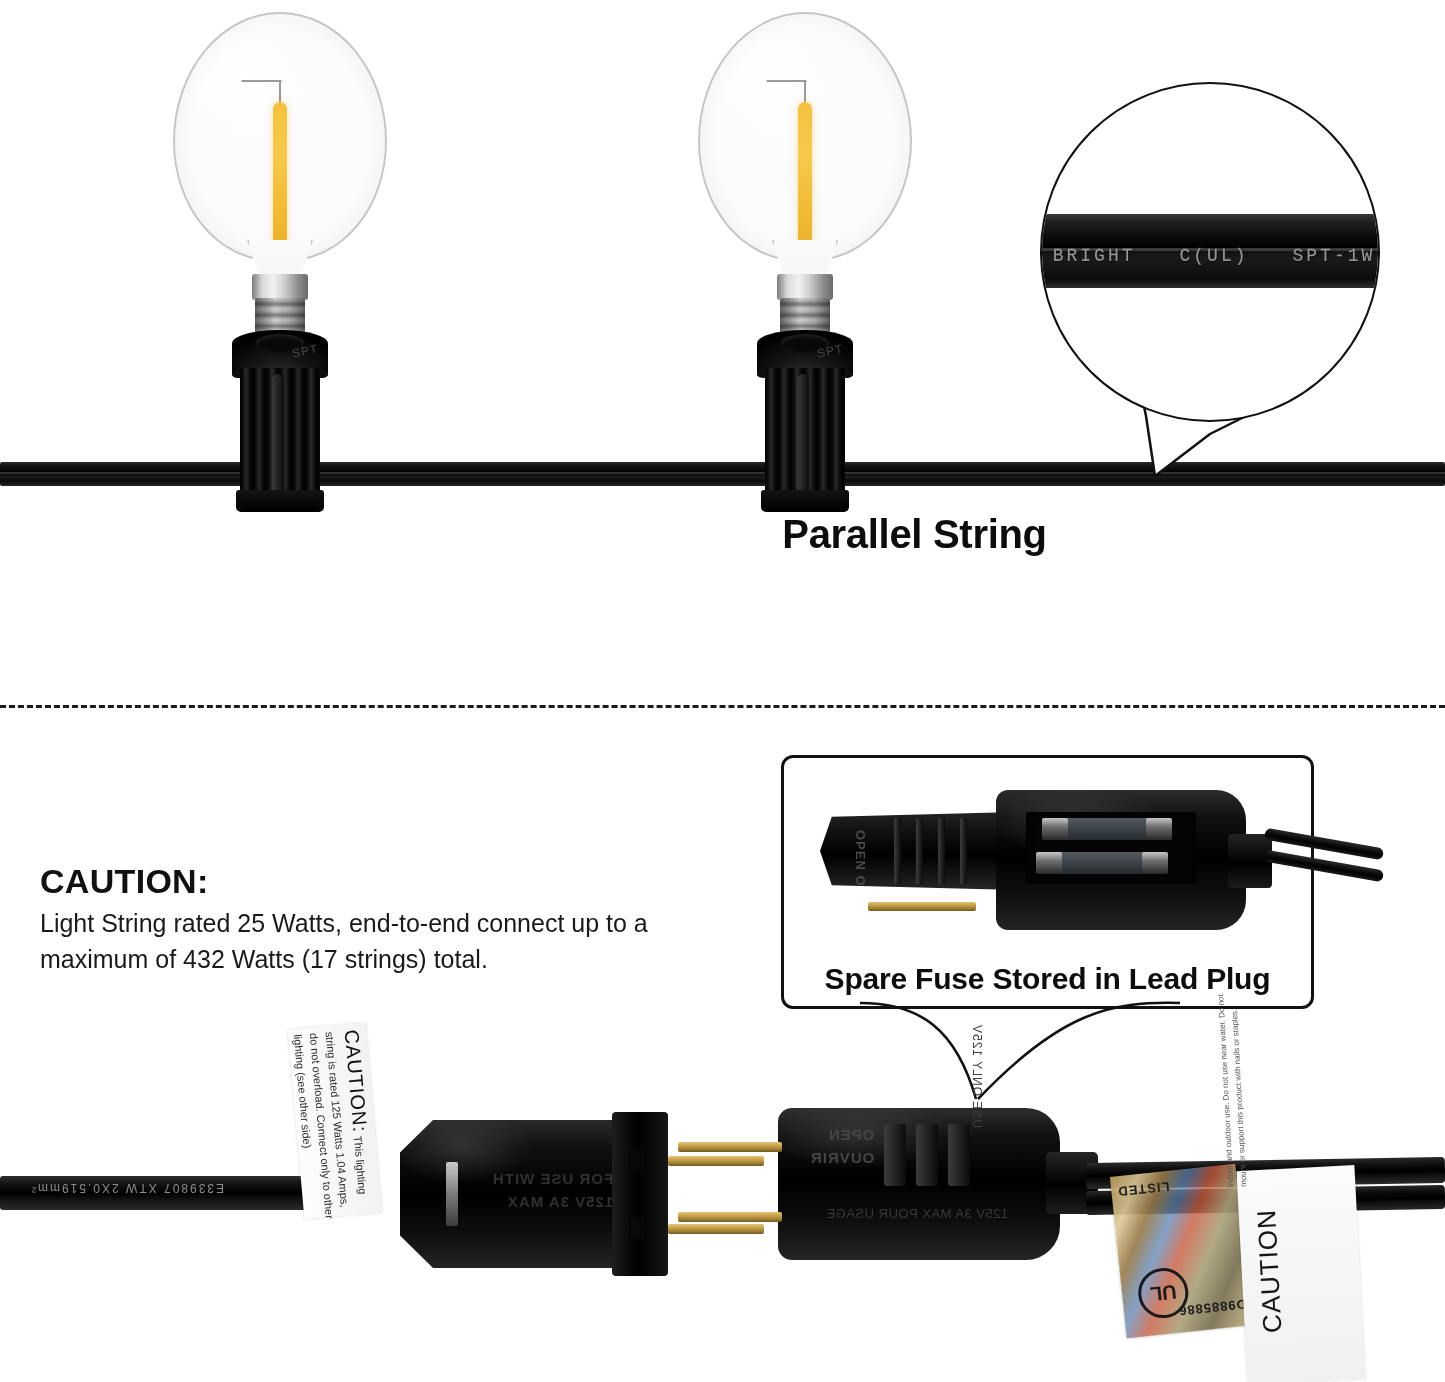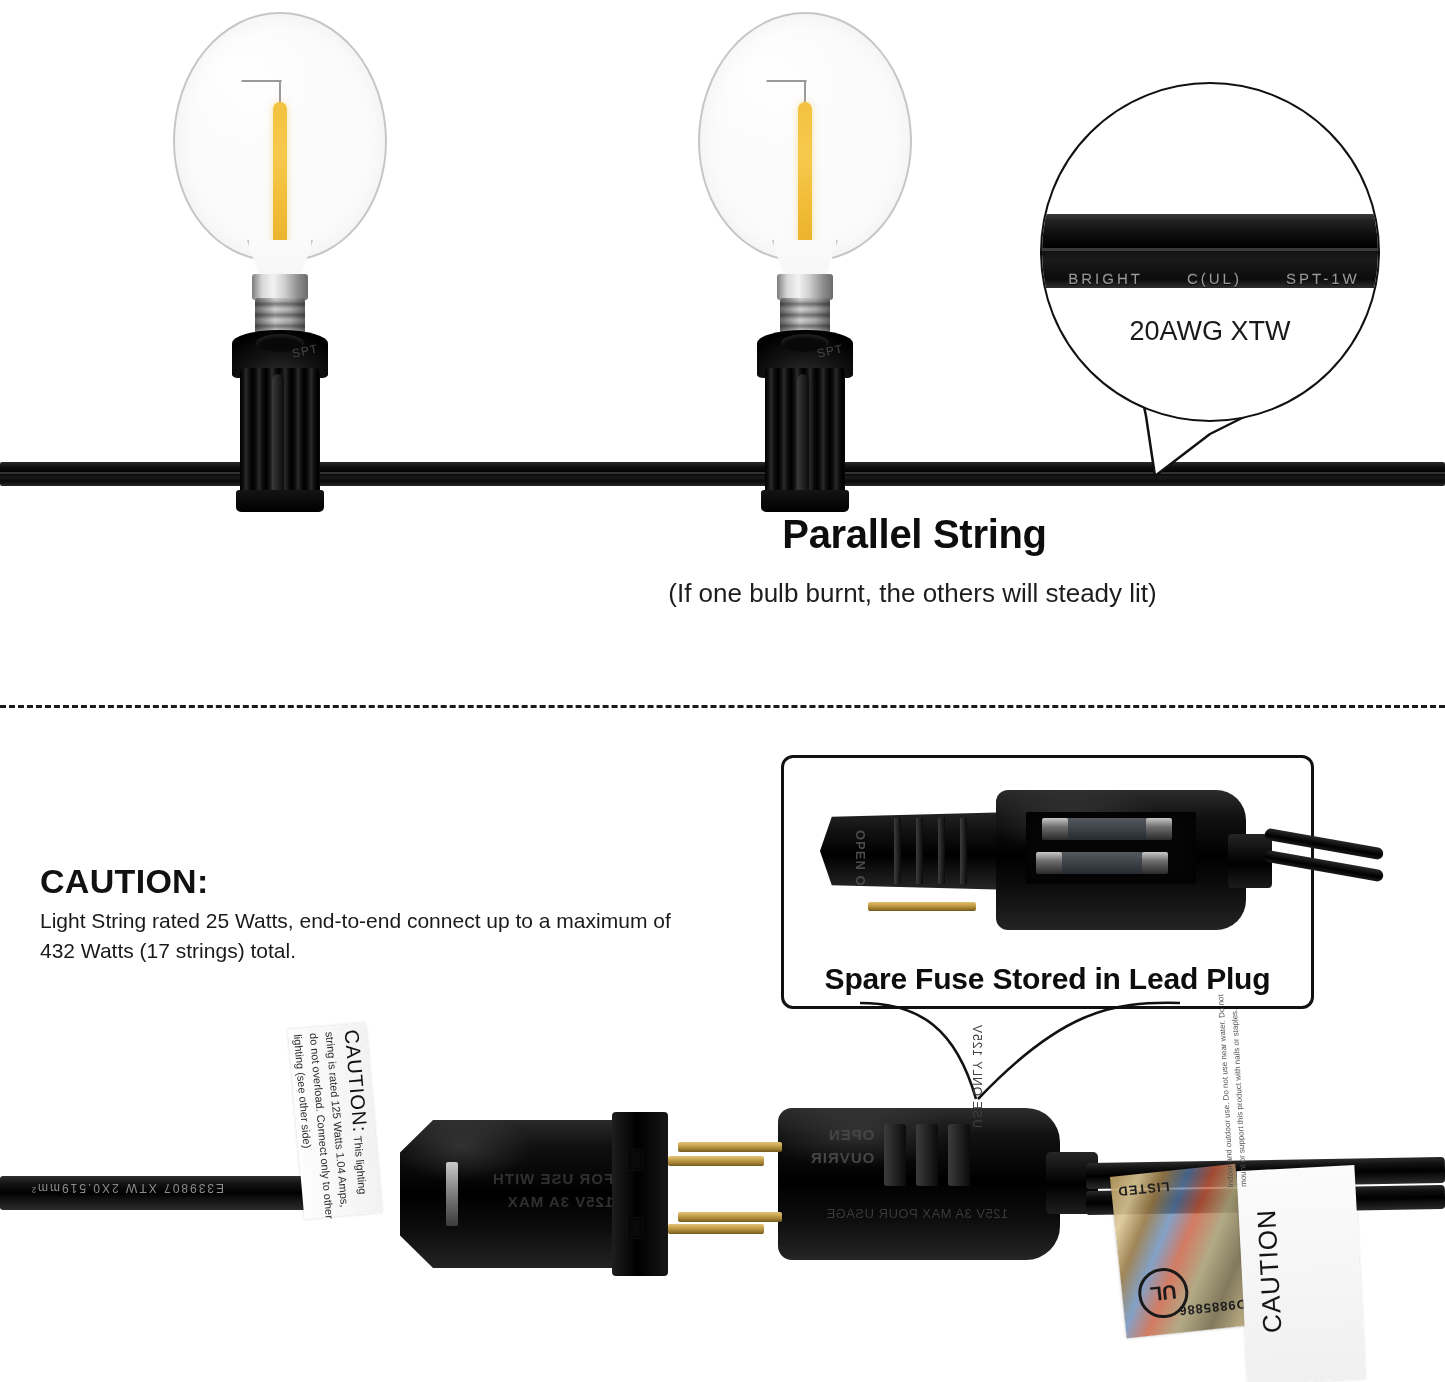--- a/index.html
+++ b/index.html
@@ -121,23 +121,23 @@
   .callout-wire{
     position:absolute;left:-14px;top:130px;width:372px;height:74px;
     background:linear-gradient(to bottom,
       #3a3a3a 0%,#202020 10%,#0c0c0c 30%,#000 46%,#141414 52%,#1a1a1a 62%,#0c0c0c 88%,#2e2e2e 100%);
   }
   .callout-wire::before{
     content:"";position:absolute;left:0;top:34px;width:100%;height:3px;
     background:rgba(110,110,110,.5);
   }
   .wire-emboss{
-    position:absolute;left:0;top:56px;width:100%;
-    text-align:center;color:#9a9a9a;font-size:15px;letter-spacing:3px;
-    font-family:Liberation Sans, sans-serif;
+    position:absolute;left:0;top:32px;width:100%;
+    text-align:center;color:#9a9a9a;font-size:18px;letter-spacing:3px;
+    font-family:Liberation Mono, monospace;
     text-shadow:0 1px 0 rgba(0,0,0,.85), 0 -1px 0 rgba(170,170,170,.25);
     white-space:nowrap;
   }
   .wire-emboss span{margin:0 22px;}
   .callout-awg{
     position:absolute;left:0;top:232px;width:100%;text-align:center;
     font-size:27px;color:#1a1a1a;font-family:"Liberation Sans",sans-serif;
   }
   .callout-tail{position:absolute;left:1090px;top:330px;width:300px;height:160px;}
 
@@ -159,21 +159,21 @@
     border-top:3px dashed #1b1b1b;
   }
 
   
   .caution-title{
     position:absolute;left:40px;top:862px;
     font-size:34px;font-weight:bold;color:#111;letter-spacing:.3px;
   }
   .caution-body{
     position:absolute;left:40px;top:906px;width:670px;
-    font-size:21px;line-height:1.42;color:#1a1a1a;
+    font-size:25px;line-height:1.42;color:#1a1a1a;
   }
 
   
   .fuse-box{
     position:absolute;left:781px;top:755px;width:527px;height:248px;
     border:3px solid #111;border-radius:12px;background:#fff;
   }
   .fuse-caption{
     position:absolute;left:0;bottom:10px;width:100%;text-align:center;
     font-size:30px;font-weight:bold;color:#0d0d0d;letter-spacing:-.2px;
@@ -431,28 +431,24 @@
     <path d="M 40 10 L 56 86 L 65 146 L 120 104 L 180 74 L 232 16" fill="#fff" stroke="#111" stroke-width="2.5" stroke-linejoin="round"></path>
     <path d="M 40 8 L 232 14" stroke="#fff" stroke-width="6"></path>
   </svg>
 
   <div class="callout-circle">
     <div class="callout-wire">
       <div class="wire-emboss">
         <span>BRIGHT</span><span>C(UL)</span><span>SPT-1W</span>
       </div>
     </div>
-    <div class="callout-awg">20AWG XTW</div>
   </div>
 
   <div class="pc-title">
     <span class="pc-title-inner">Parallel String</span>
-  </div>
-  <div class="pc-sub">
-    <span class="pc-sub-inner">(If one bulb burnt, the others will steady lit)</span>
   </div>
 
   <div class="divider"></div>
 
   <div class="caution-title">CAUTION:</div>
   <div class="caution-body">Light String rated 25 Watts, end-to-end connect up to a maximum of 432 Watts  (17 strings) total.</div>
 
   <div class="fuse-box">
     <div class="fuse-caption">Spare Fuse Stored in Lead Plug</div>
   </div>

